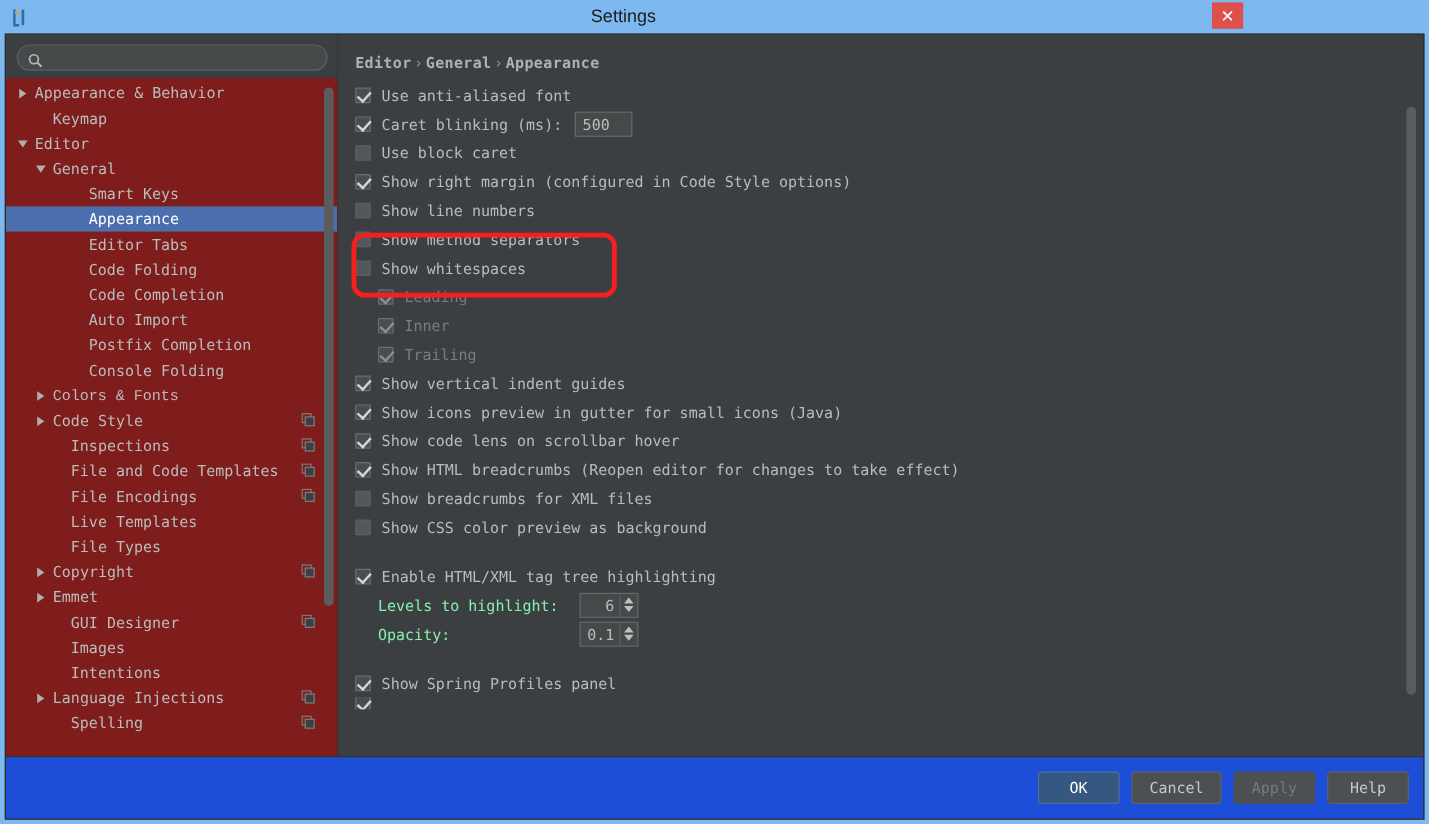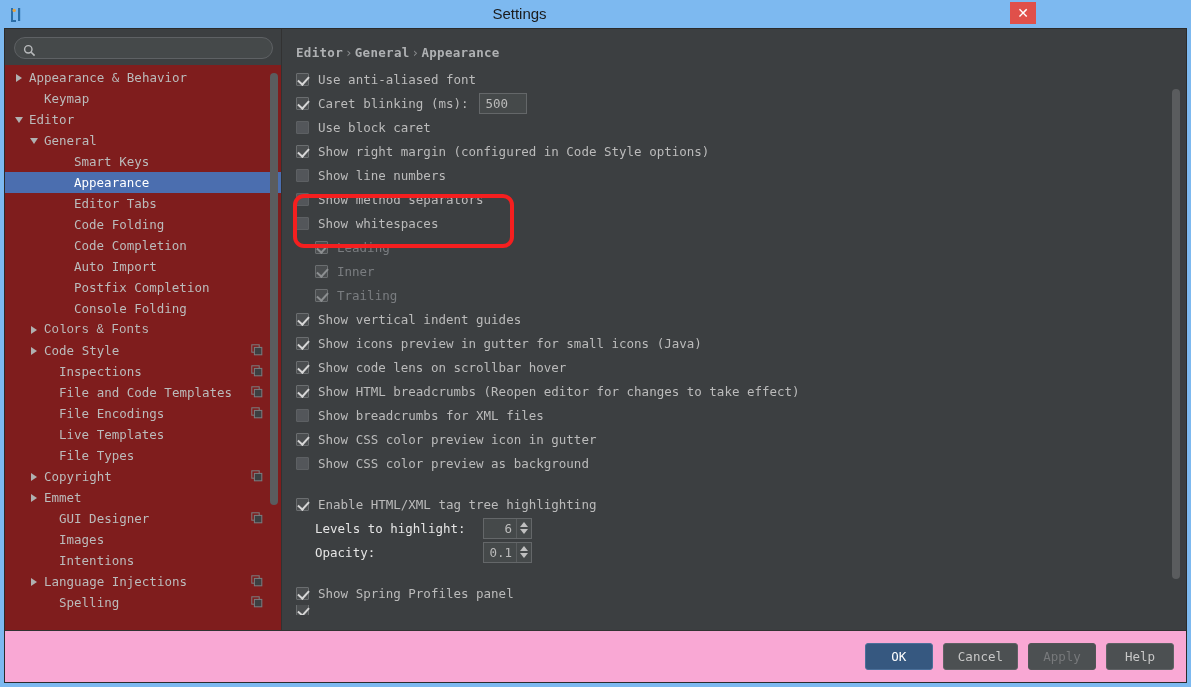--- a/index.html
+++ b/index.html
@@ -247,21 +247,21 @@
     width: 15px;
     border-left: 1px solid #5a5d5f;
     display: flex; flex-direction: column;
     align-items: center; justify-content: center;
   }
   .sp-up, .sp-dn { width: 0; height: 0; cursor: pointer; }
   .sp-up { border-left: 4px solid transparent; border-right: 4px solid transparent; border-bottom: 5px solid #c0c0c0; margin-bottom: 2px; }
   .sp-dn { border-left: 4px solid transparent; border-right: 4px solid transparent; border-top: 5px solid #c0c0c0; }
 
   .sub-label {
-    color: #e5e5e5;
+    color: #86efac;
     font-size: 12.5px;
     width: 168px;
     flex: 0 0 168px;
   }
 
   
   #opt-scrollbar {
     position: absolute;
     right: 5px; top: 50px;
     width: 10px; bottom: 8px;
@@ -280,21 +280,21 @@
     width: 221px; height: 54px;
     border: 4px solid #f51f1f;
     border-radius: 11px;
     pointer-events: none;
     z-index: 50;
   }
 
   
   #footer {
     flex: 0 0 52px;
-    background: #f9a8d4;
+    background: #1d4ed8;
     border-top: 1px solid #323232;
     display: flex;
     align-items: center;
     justify-content: flex-end;
     padding-right: 12px;
     gap: 10px;
     padding-left: 9px;
   }
   .btn {
     min-width: 68px;
@@ -552,24 +552,20 @@
             </div>
             <div class="opt-row">
               <span class="cb checked"></span>
               <span class="opt-label">Show HTML breadcrumbs (Reopen editor for changes to take effect)</span>
             </div>
             <div class="opt-row">
               <span class="cb unchecked"></span>
               <span class="opt-label">Show breadcrumbs for XML files</span>
             </div>
             <div class="opt-row">
-              <span class="cb checked"></span>
-              <span class="opt-label">Show CSS color preview icon in gutter</span>
-            </div>
-            <div class="opt-row">
               <span class="cb unchecked"></span>
               <span class="opt-label">Show CSS color preview as background</span>
             </div>
             <div class="opt-row spacer"></div>
             <div class="opt-row">
               <span class="cb checked"></span>
               <span class="opt-label">Enable HTML/XML tag tree highlighting</span>
             </div>
             <div class="opt-row" style="padding-left: 33px;">
               <span class="sub-label">Levels to highlight:</span>

